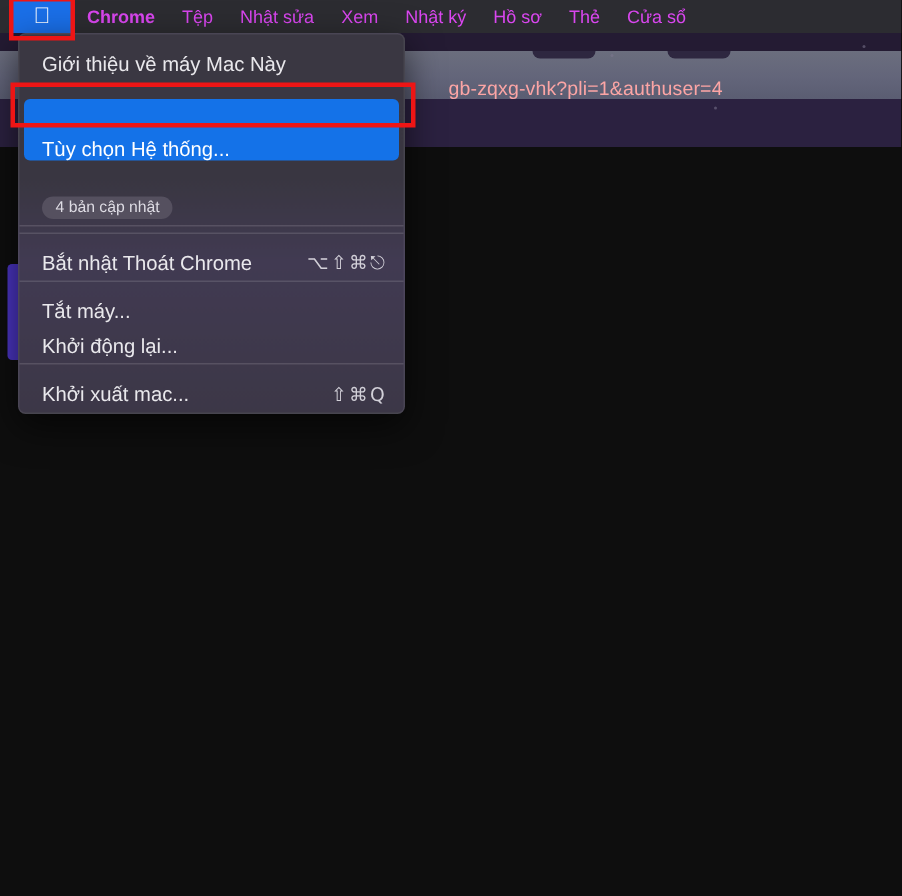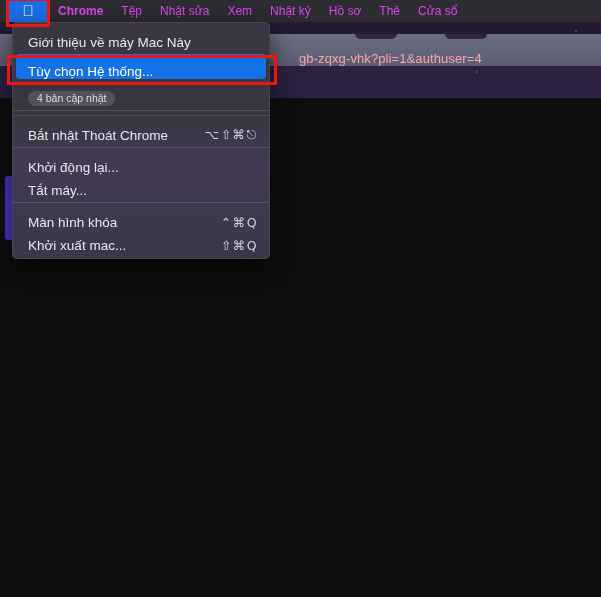--- a/index.html
+++ b/index.html
@@ -121,24 +121,24 @@
   .mrow .lbl { flex:1; }
   .mrow .shortcut {
     color:#d2d0d8;
     font-size:12.5px;
     letter-spacing:1.5px;
     font-family:"DejaVu Sans", sans-serif;
   }
   .mrow.selected {
     background:#1472e8;
     color:#ffffff;
-    margin:4px 3px;
+    margin:16px 3px;
     border-radius:4px;
     padding-left:12px;
-    height:25px;
+    height:41px;
   }
   .mrow .arrow {
     font-size:10px;
     color:#e2e0e8;
   }
   .badge {
     background:#55505f;
     color:#dedce4;
     font-size:10.5px;
     border-radius:9px;
@@ -216,32 +216,28 @@
     <div class="msep"></div>
 
     <div class="mrow">
       <span class="lbl">Bắt nhật Thoát Chrome</span>
       <span class="shortcut">⌥⇧⌘⎋</span>
     </div>
 
     <div class="msep"></div>
 
     <div class="mrow">
+      <span class="lbl">Tắt máy...</span>
+    </div>
+    <div class="mrow">
       <span class="lbl">Khởi động lại...</span>
     </div>
-    <div class="mrow">
-      <span class="lbl">Tắt máy...</span>
-    </div>
-
-    <div class="msep"></div>
-
-    <div class="mrow">
-      <span class="lbl">Màn hình khóa</span>
-      <span class="shortcut">⌃⌘Q</span>
-    </div>
+
+    <div class="msep"></div>
+
     <div class="mrow">
       <span class="lbl">Khởi xuất mac...</span>
       <span class="shortcut">⇧⌘Q</span>
     </div>
 
   </div>
 
   <div class="redbox" id="redbox-apple"></div>
   <div class="redbox" id="redbox-syspref"></div>
 

